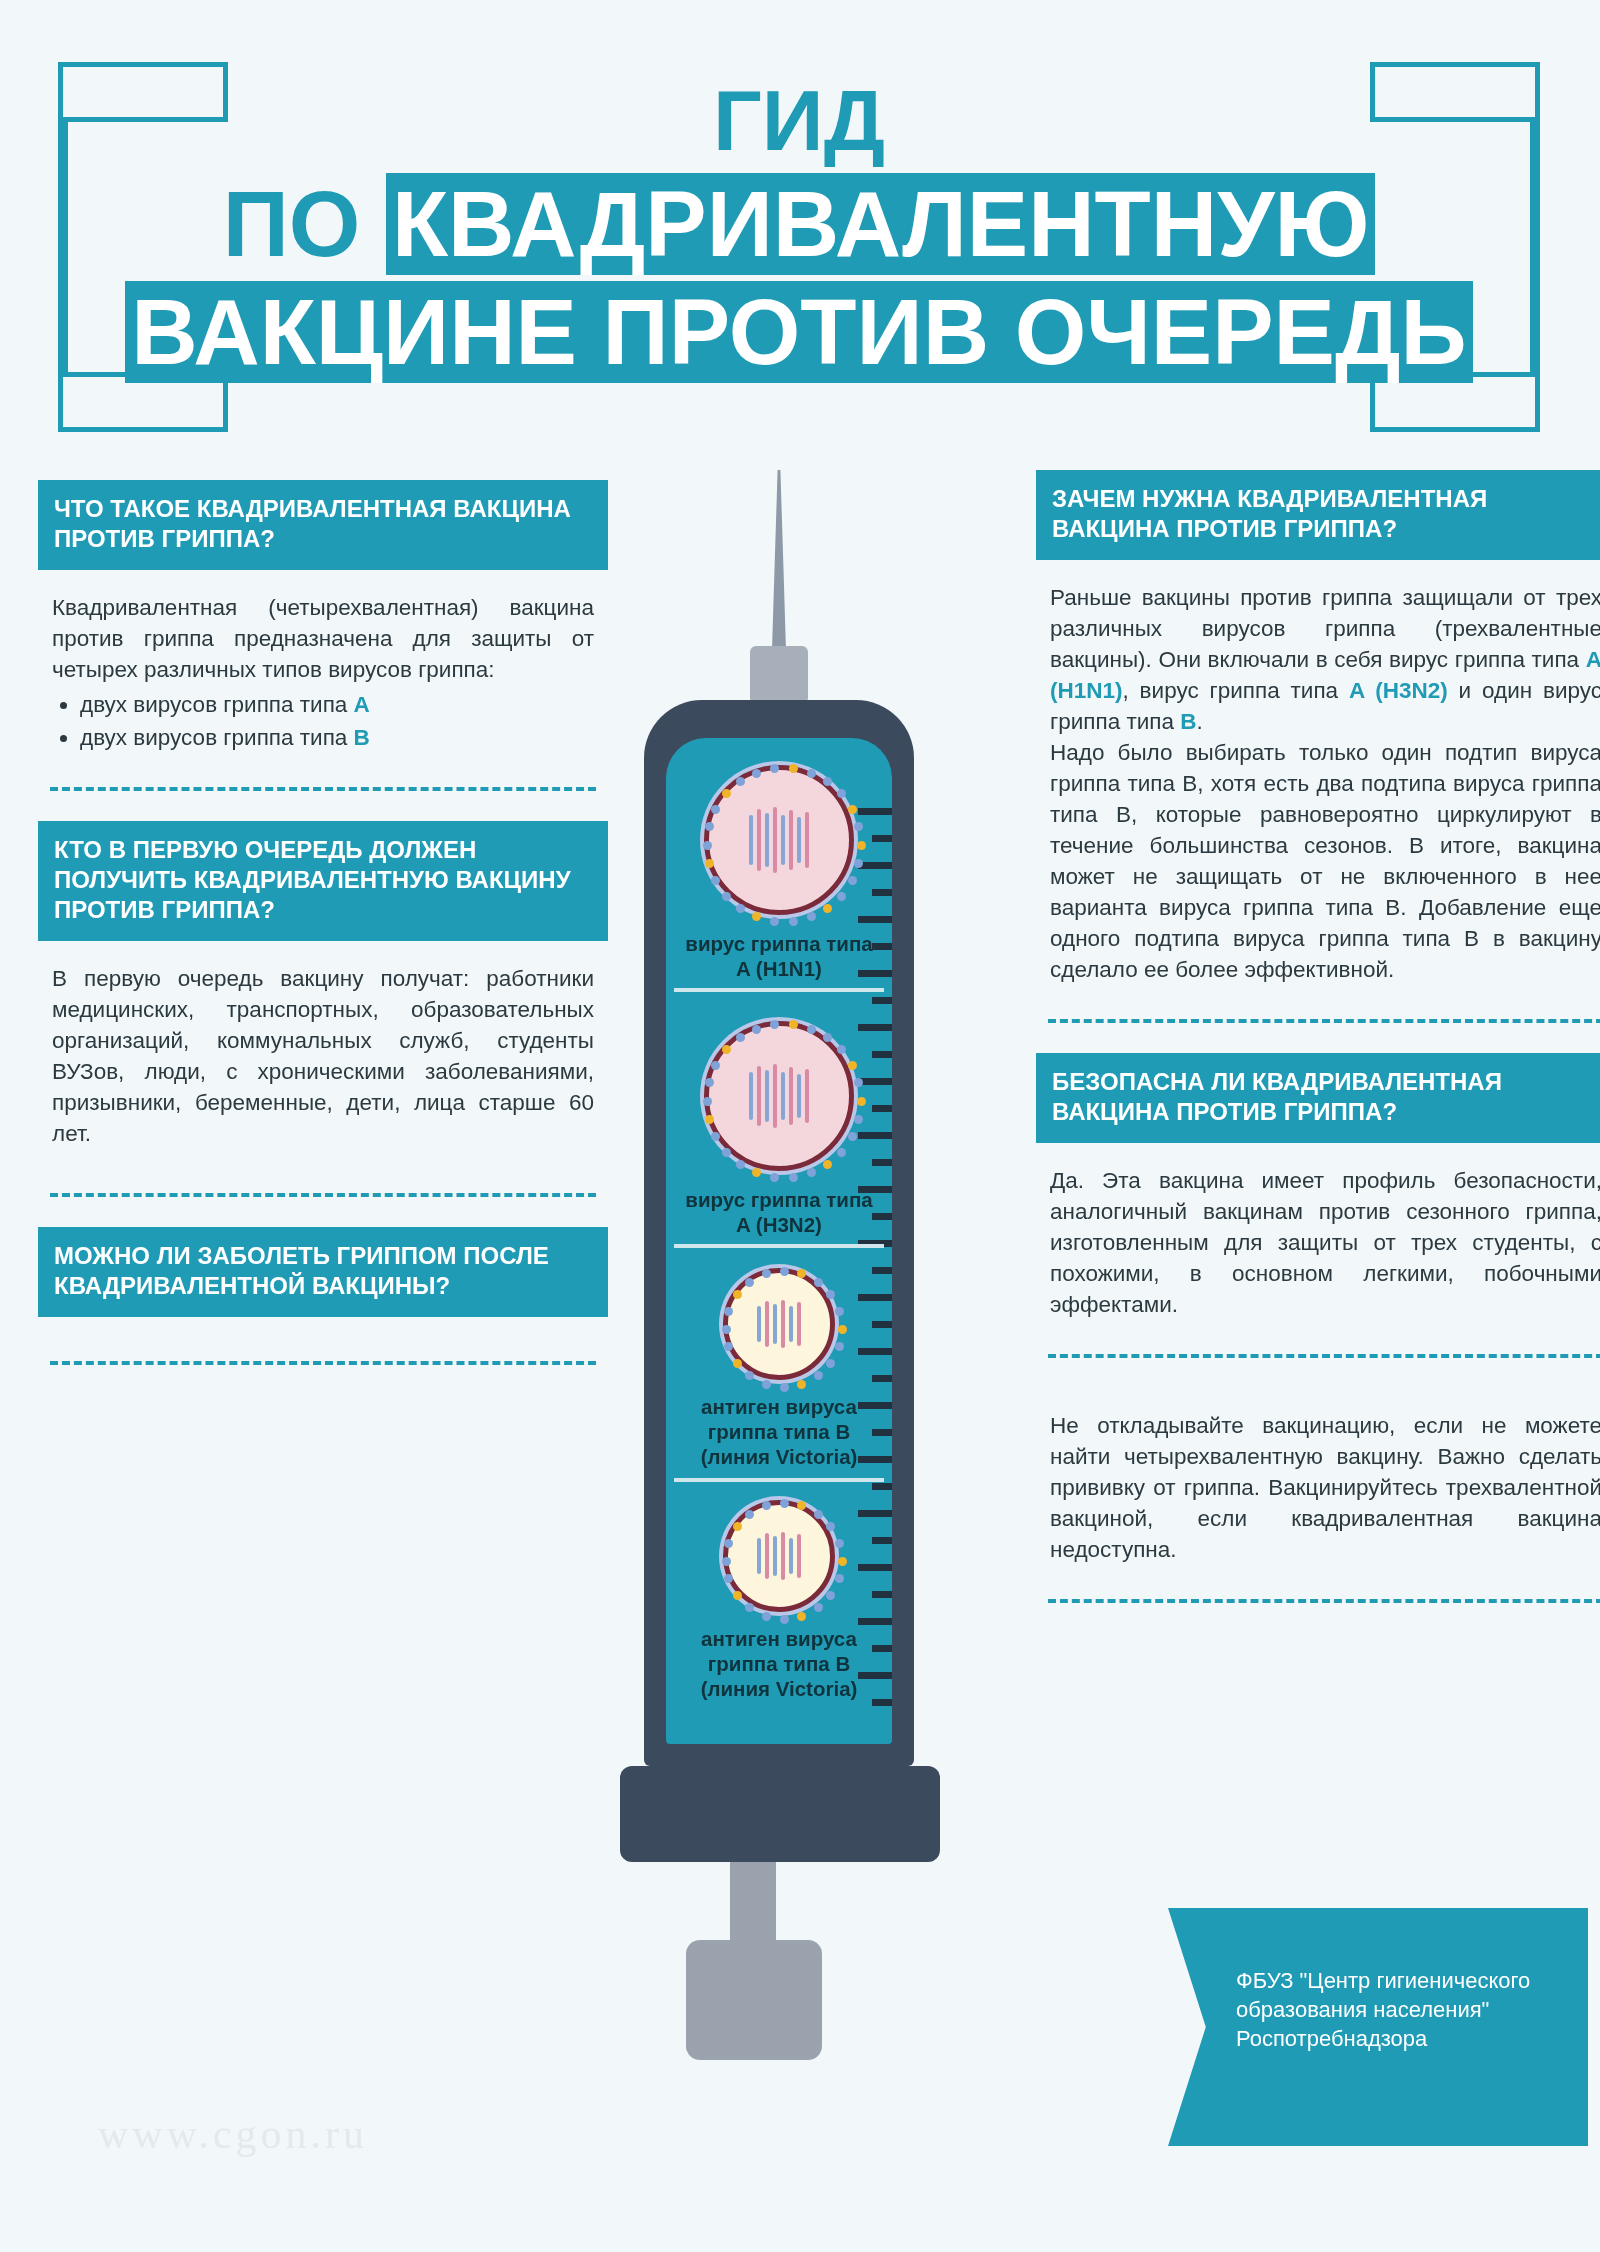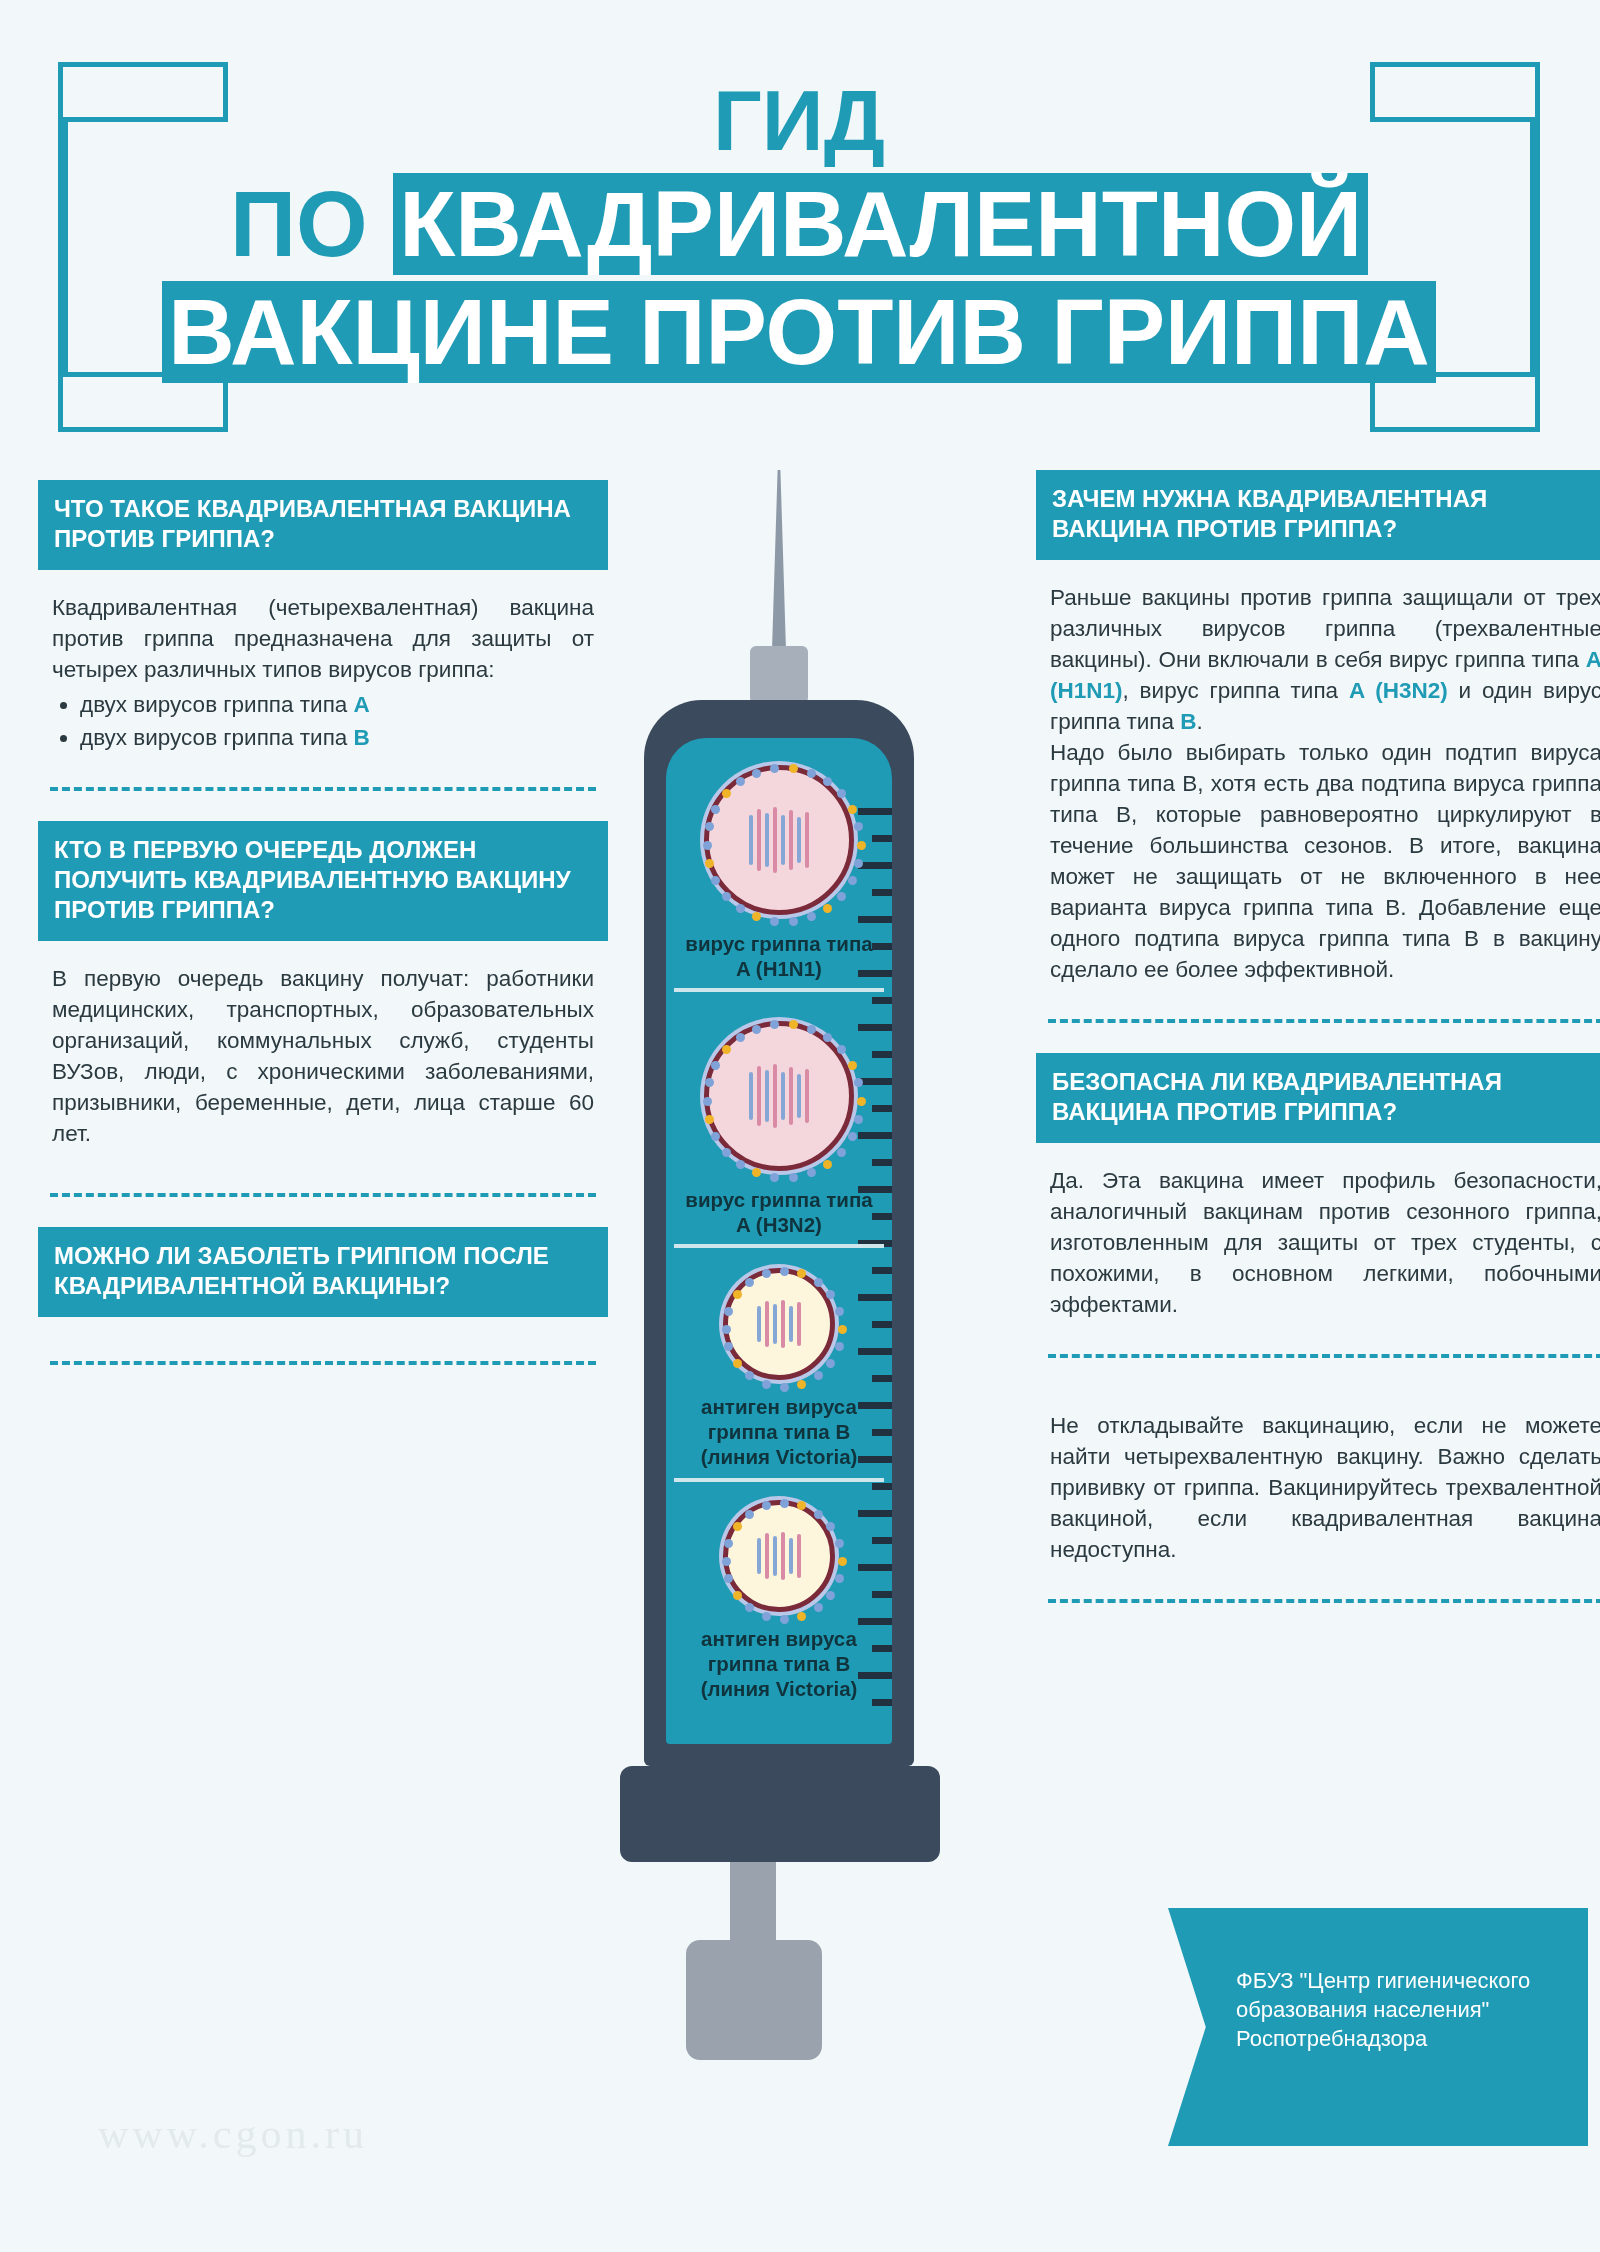--- a/index.html
+++ b/index.html
@@ -190,22 +190,22 @@
   <div class="title-frame">
     <div class="brkt brkt-tl"></div>
     <div class="brkt brkt-tr"></div>
     <div class="brkt brkt-bl"></div>
     <div class="brkt brkt-br"></div>
     <div class="brkt brkt-l"></div>
     <div class="brkt brkt-r"></div>
 
     <div class="title-lines">
       <div class="t-line">ГИД</div>
-      <div class="t-line big"><span>ПО </span><span class="hl">КВАДРИВАЛЕНТНОЙ</span></div>
-      <div class="t-line big"><span class="hl">ВАКЦИНЕ ПРОТИВ ГРИППА</span></div>
+      <div class="t-line big"><span>ПО </span><span class="hl">КВАДРИВАЛЕНТНУЮ</span></div>
+      <div class="t-line big"><span class="hl">ВАКЦИНЕ ПРОТИВ ОЧЕРЕДЬ</span></div>
     </div>
   </div>
 
   <div class="col-left">
 
     <div>
       <div class="sec-head">ЧТО ТАКОЕ КВАДРИВАЛЕНТНАЯ ВАКЦИНА ПРОТИВ ГРИППА?</div>
       <div class="sec-body">
         <span>Квадривалентная (четырехвалентная) вакцина против гриппа предназначена для защиты от четырех различных типов вирусов гриппа:</span>
         <ul class="dots">

